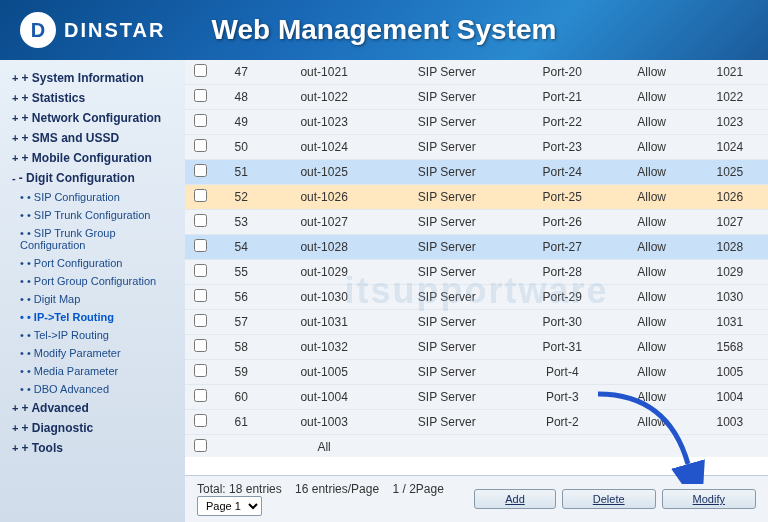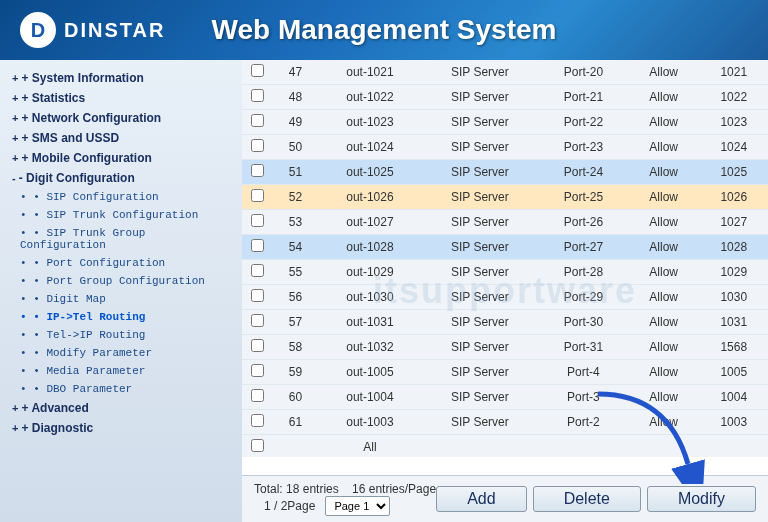--- a/index.html
+++ b/index.html
@@ -50,21 +50,21 @@
 
     
     .main-layout {
       display: flex;
       flex: 1;
       overflow: hidden;
     }
 
     
     .sidebar {
-      width: 242px;
+      width: 185px;
       background: linear-gradient(180deg, #e8f0f8 0%, #d0dcea 100%);
       padding: 8px 0;
       overflow-y: auto;
       flex-shrink: 0;
     }
     .sidebar-item {
       padding: 3px 12px;
       color: #1a4a8a;
       cursor: pointer;
       font-size: 12px;
@@ -77,21 +77,20 @@
       content: '+ ';
       font-size: 11px;
     }
     .sidebar-item.top-level.expanded::before {
       content: '- ';
     }
     .sidebar-item.sub {
       padding-left: 20px;
       color: #1a4a8a;
       font-size: 11px;
-      font-family: Liberation Mono, monospace;
     }
     .sidebar-item.sub.active {
       color: #0080ff;
       font-weight: bold;
     }
     .sidebar-item.sub::before {
       content: '• ';
     }
 
     
@@ -152,22 +151,23 @@
     .footer-buttons {
       display: flex;
       gap: 6px;
     }
     .btn {
       padding: 3px 30px;
       border: 1px solid #8899aa;
       border-radius: 3px;
       background: linear-gradient(180deg, #f0f4f8 0%, #d8e4ee 100%);
       cursor: pointer;
-      font-size: 16px;
+      font-size: 11px;
       color: #1a3060;
+      text-decoration: underline;
     }
 
     .page-select {
       padding: 2px 4px;
       border: 1px solid #8899aa;
       border-radius: 2px;
       font-size: 11px;
       background: white;
     }
 
@@ -217,23 +217,24 @@
       <div class="sidebar-item sub">• SIP Configuration</div>
       <div class="sidebar-item sub">• SIP Trunk Configuration</div>
       <div class="sidebar-item sub">• SIP Trunk Group Configuration</div>
       <div class="sidebar-item sub">• Port Configuration</div>
       <div class="sidebar-item sub">• Port Group Configuration</div>
       <div class="sidebar-item sub">• Digit Map</div>
       <div class="sidebar-item sub active" style="color: rgb(0, 85, 204);">• IP-&gt;Tel Routing</div>
       <div class="sidebar-item sub">• Tel-&gt;IP Routing</div>
       <div class="sidebar-item sub">• Modify Parameter</div>
       <div class="sidebar-item sub">• Media Parameter</div>
-      <div class="sidebar-item sub">• DBO Parameter</div>
+      <div class="sidebar-item sub">• DBO Advanced</div>
       <div class="sidebar-item top-level">+ Advanced</div>
       <div class="sidebar-item top-level">+ Diagnostic</div>
+      <div class="sidebar-item top-level">+ Tools</div>
     </div>
 
   <div class="content">
     <div class="watermark">itsupportware</div>
 
     <div class="table-container">
       <table>
         <tbody id="table-body">
         <tr style="background: rgb(240, 244, 248);">
               <td><input type="checkbox" style=""></td>

